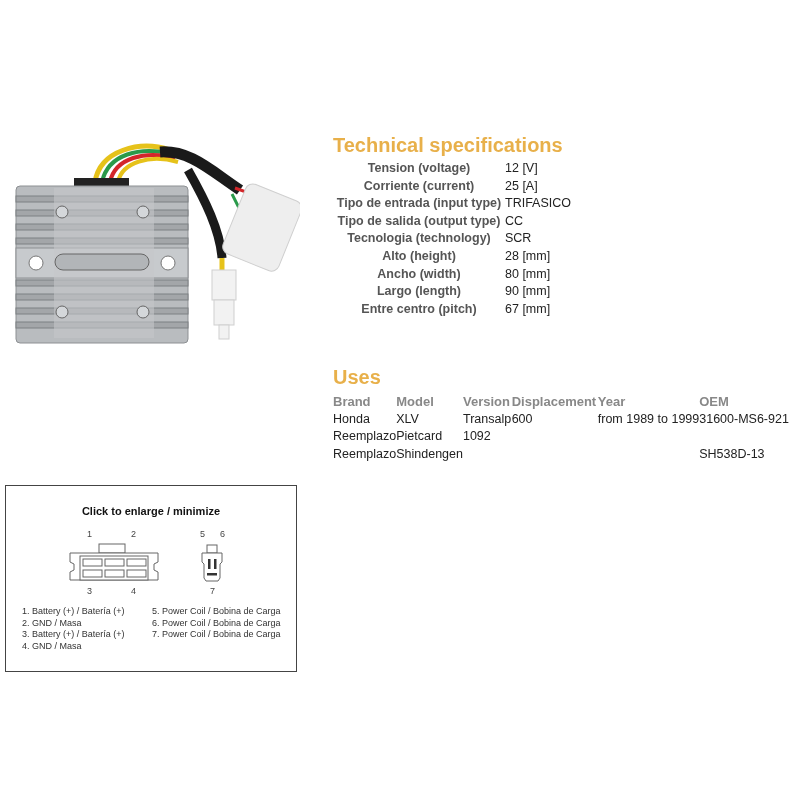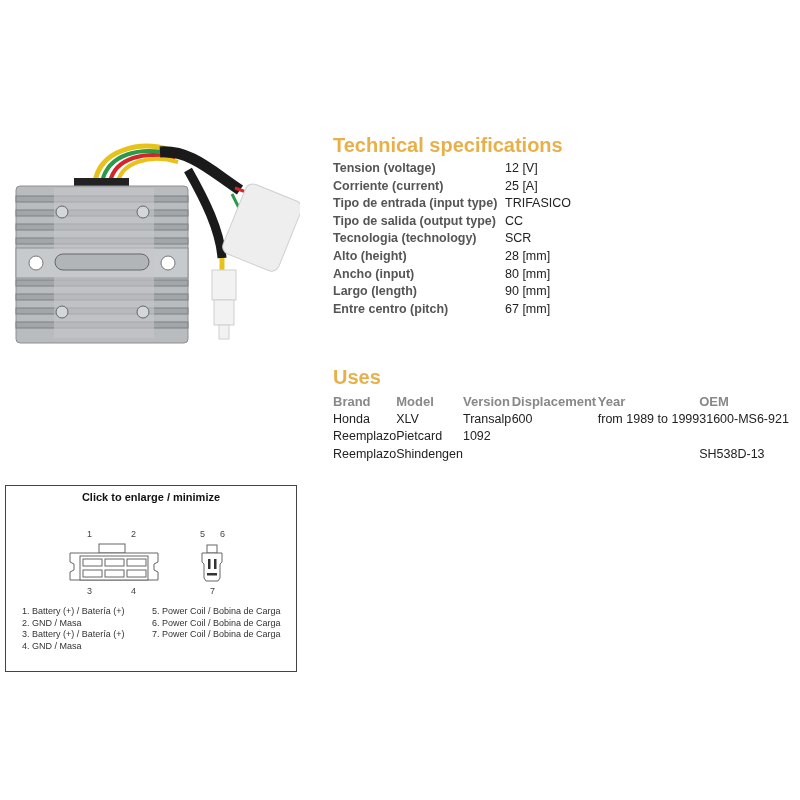--- a/index.html
+++ b/index.html
@@ -6,35 +6,35 @@
   body { width:800px; height:800px; background:#ffffff; position:relative; overflow:hidden;
          font-family:"Liberation Sans", sans-serif; color:#222; }
 
   
   #product { position:absolute; left:0; top:140px; width:300px; height:220px; }
 
   
   #specs { position:absolute; left:333px; top:126px; width:300px; }
   .h-orange { color:#e8b04a; font-weight:bold; font-size:20px; line-height:22px; margin:8px 0 4px 0; }
   .spec-row { display:flex; font-size:12.5px; line-height:17.6px; }
-  .spec-label { width:172px; color:#555; font-weight:bold; white-space:nowrap; }
+  .spec-label { width:172px; color:#555; font-weight:bold; white-space:nowrap;text-align:center; }
   .spec-value { color:#222; white-space:nowrap; }
 
   
   #uses { position:absolute; left:333px; top:358px; width:460px; }
   .uses-table { border-collapse:collapse; font-size:12.5px; }
   .uses-table th { color:#888; font-weight:bold; text-align:left; padding:0; height:18px; font-size:13px; white-space:nowrap; }
   .uses-table td { padding:0; height:17.5px; color:#222; white-space:nowrap; }
   .c-brand { width:63px; } .c-model { width:66px;margin-left:48px; } .c-version { width:49px; }
   .c-disp { width:87px; } .c-year { width:99px; } .c-oem { width:96px; }
 
   
   #diagram { position:absolute; left:5px; top:485px; width:292px; height:187px;
              border:1px solid #444; background:#fff; box-sizing:border-box; }
-  .diagram-title { text-align:center; font-weight:bold; font-size:11px; margin-top:5px; color:#111; cursor:pointer; }
+  .diagram-title { text-align:center; font-weight:bold; font-size:11px; margin-top:19px; color:#111; cursor:pointer; }
   .pin-num { position:absolute; font-size:9px; color:#444; }
   .legend { position:absolute; font-size:9px; color:#333; line-height:11.5px; }
 </style>
 </head>
 <body>
 
 <div id="product">
   <svg width="300" height="220" viewBox="0 0 300 220">
 
     <path d="M95 42 C100 10, 140 0, 170 10" stroke="#e6c21a" stroke-width="5" fill="none"></path>
@@ -99,21 +99,21 @@
     </div>
   <div class="spec-row">
       <span class="spec-label">Tecnologia (technology)</span>
       <span class="spec-value">SCR</span>
     </div>
   <div class="spec-row">
       <span class="spec-label">Alto (height)</span>
       <span class="spec-value">28 [mm]</span>
     </div>
   <div class="spec-row">
-      <span class="spec-label">Ancho (input)</span>
+      <span class="spec-label">Ancho (width)</span>
       <span class="spec-value">80 [mm]</span>
     </div>
   <div class="spec-row">
       <span class="spec-label">Largo (length)</span>
       <span class="spec-value">90 [mm]</span>
     </div>
   <div class="spec-row">
       <span class="spec-label">Entre centro (pitch)</span>
       <span class="spec-value">67 [mm]</span>
     </div>

